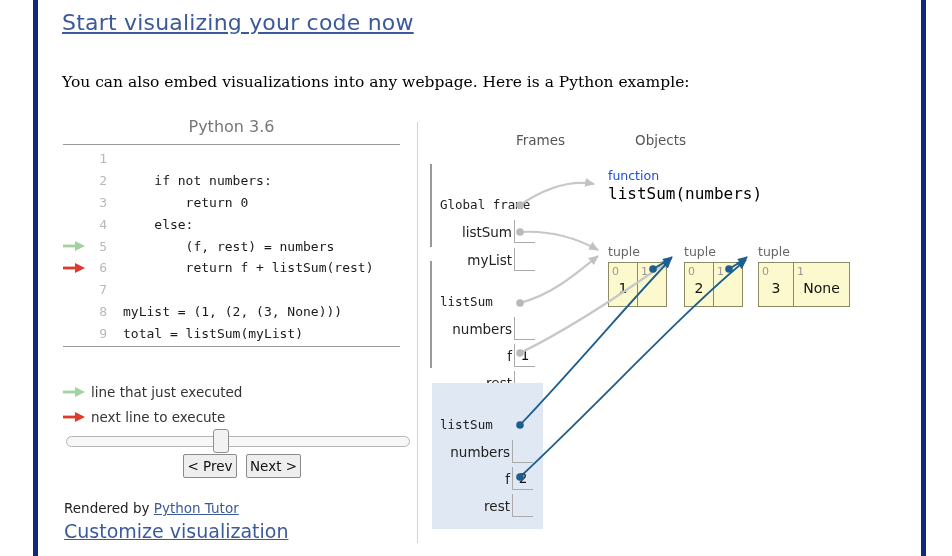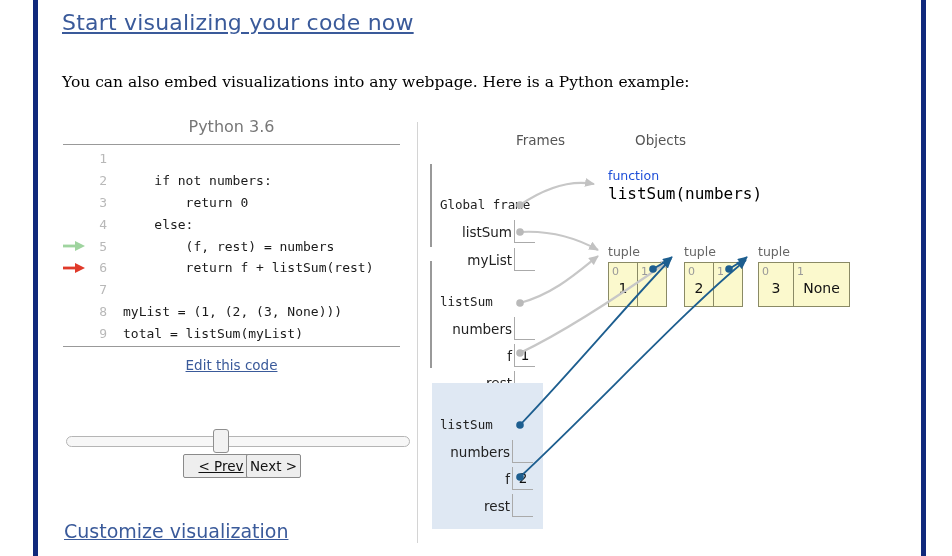--- a/index.html
+++ b/index.html
@@ -33,21 +33,21 @@
   .legend-row{display:flex;align-items:center;margin-bottom:6px;}
   .legend-row .txt{margin-left:6px;font-size:13.5px;color:#333;}
 
   #slider-track{position:absolute;left:66px;top:436px;width:342px;height:9px;background:#f7f7f7;
                 border:1px solid #b5b5b5;border-radius:6px;}
   #slider-handle{position:absolute;left:213px;top:429px;width:14px;height:22px;background:#f2f2f2;
                  border:1px solid #8f8f8f;border-radius:3px;}
   .nav-btn{position:absolute;top:454px;height:24px;background:#eee;border:1px solid #8a8a8a;
            border-radius:2px;font-size:13.5px;color:#111;padding:0;
            font-family:"DejaVu Sans","Liberation Sans",sans-serif;}
-  #prev-btn{left:183px;width:76px;text-decoration:underline;} #next-btn{left:246px;width:55px;}
+  #prev-btn{left:183px;width:54px;} #next-btn{left:246px;width:55px;}
   #step-label{position:absolute;left:63px;top:480px;width:337px;text-align:center;font-size:14.5px;color:#000;}
   #rendered-by{position:absolute;left:64px;top:500px;font-size:13.5px;color:#222;}
   #customize-wrap{position:absolute;left:64px;top:520px;font-size:19px;}
 
   #panel-divider{position:absolute;left:417px;top:122px;width:1px;height:421px;background:#d4d4d4;}
 
   
   .panel-header{position:absolute;top:132px;font-size:13.5px;color:#555;margin-left:38px;}
   #frames-header{left:478px;} #objects-header{left:597px;}
 
@@ -143,29 +143,49 @@
       <span class="lineno">8</span>
       <span class="codetext">myList = (1, (2, (3, None)))</span>
     </div>
     <div class="code-row">
       <span class="arrow-slot"></span>
       <span class="lineno">9</span>
       <span class="codetext">total = listSum(myList)</span>
     </div>
   </div>
 
-  <div id="edit-link-wrap"><a class="link">Edit this code</a></div>
-
+
+  <div id="legend">
+    <div class="legend-row">
+      <span>
+        <svg width="22" height="10" viewBox="0 0 22 10">
+            <rect x="0" y="3.6" width="13" height="2.8" fill="#9fd49f"></rect>
+            <path d="M12,0 L22,5 L12,10 z" fill="#9fd49f"></path>
+          </svg>
+      </span>
+      <span class="txt">line that just executed</span>
+    </div>
+    <div class="legend-row">
+      <span>
+        <svg width="22" height="10" viewBox="0 0 22 10">
+            <rect x="0" y="3.6" width="13" height="2.8" fill="#e03a2a"></rect>
+            <path d="M12,0 L22,5 L12,10 z" fill="#e03a2a"></path>
+          </svg>
+      </span>
+      <span class="txt">next line to execute</span>
+    </div>
+  </div>
 
   <div id="slider-track"></div>
   <div id="slider-handle"></div>
 
   <button id="prev-btn" class="nav-btn">&lt; Prev</button>
   <button id="next-btn" class="nav-btn">Next &gt;</button>
 
+  <div id="rendered-by"><span>Rendered by </span><a class="link">Python Tutor</a></div>
   <div id="customize-wrap"><a class="link">Customize visualization</a></div>
 
   <div id="panel-divider"></div>
 
   <div id="frames-header" class="panel-header">Frames</div>
   <div id="objects-header" class="panel-header">Objects</div>
 
   <div id="frame-global" class="frame bordered">
     <div class="frame-label">Global frame</div>
     <div class="var-row">

